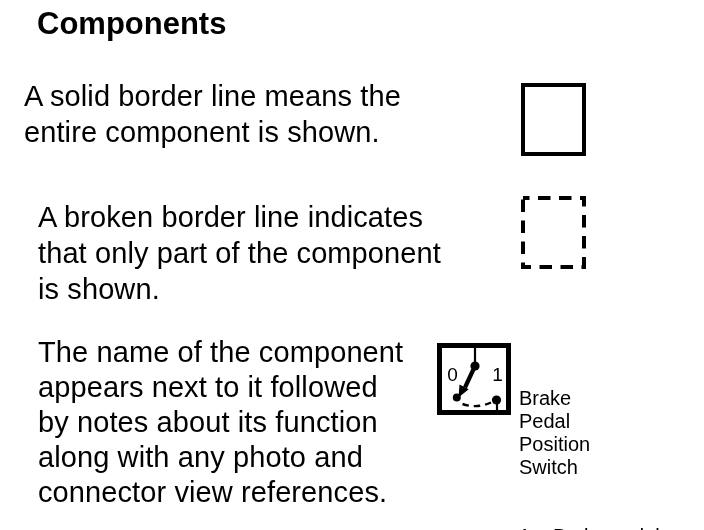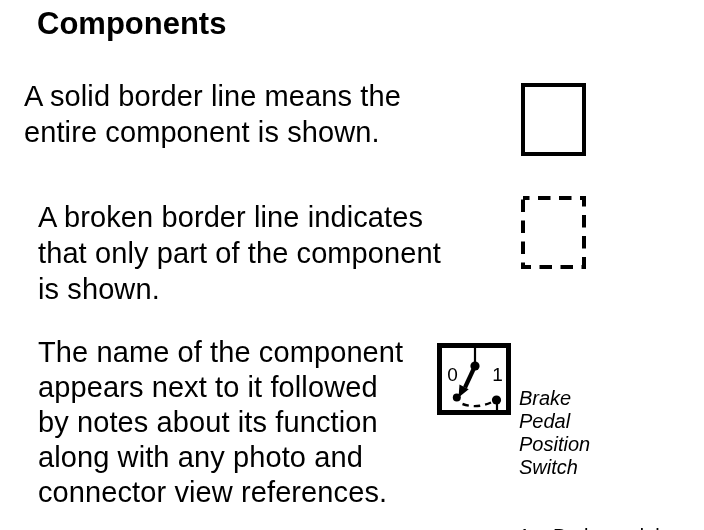--- a/index.html
+++ b/index.html
@@ -58,21 +58,21 @@
     fill: #000;
   }
   .component-notes {
     position: absolute;
     left: 519px;
     top: 341px;
     font-size: 20px;
     line-height: 23px;
     white-space: pre;
   }
-  .component-name { white-space: pre; font-style: italic; }
+  .component-name { white-space: pre; }
   .state-note     { white-space: pre; }
 </style>
 </head>
 <body>
 
 <div class="page">
 
   <h1 class="page-title">Components</h1>
 
   <div class="para para-solid">A solid border line means the

